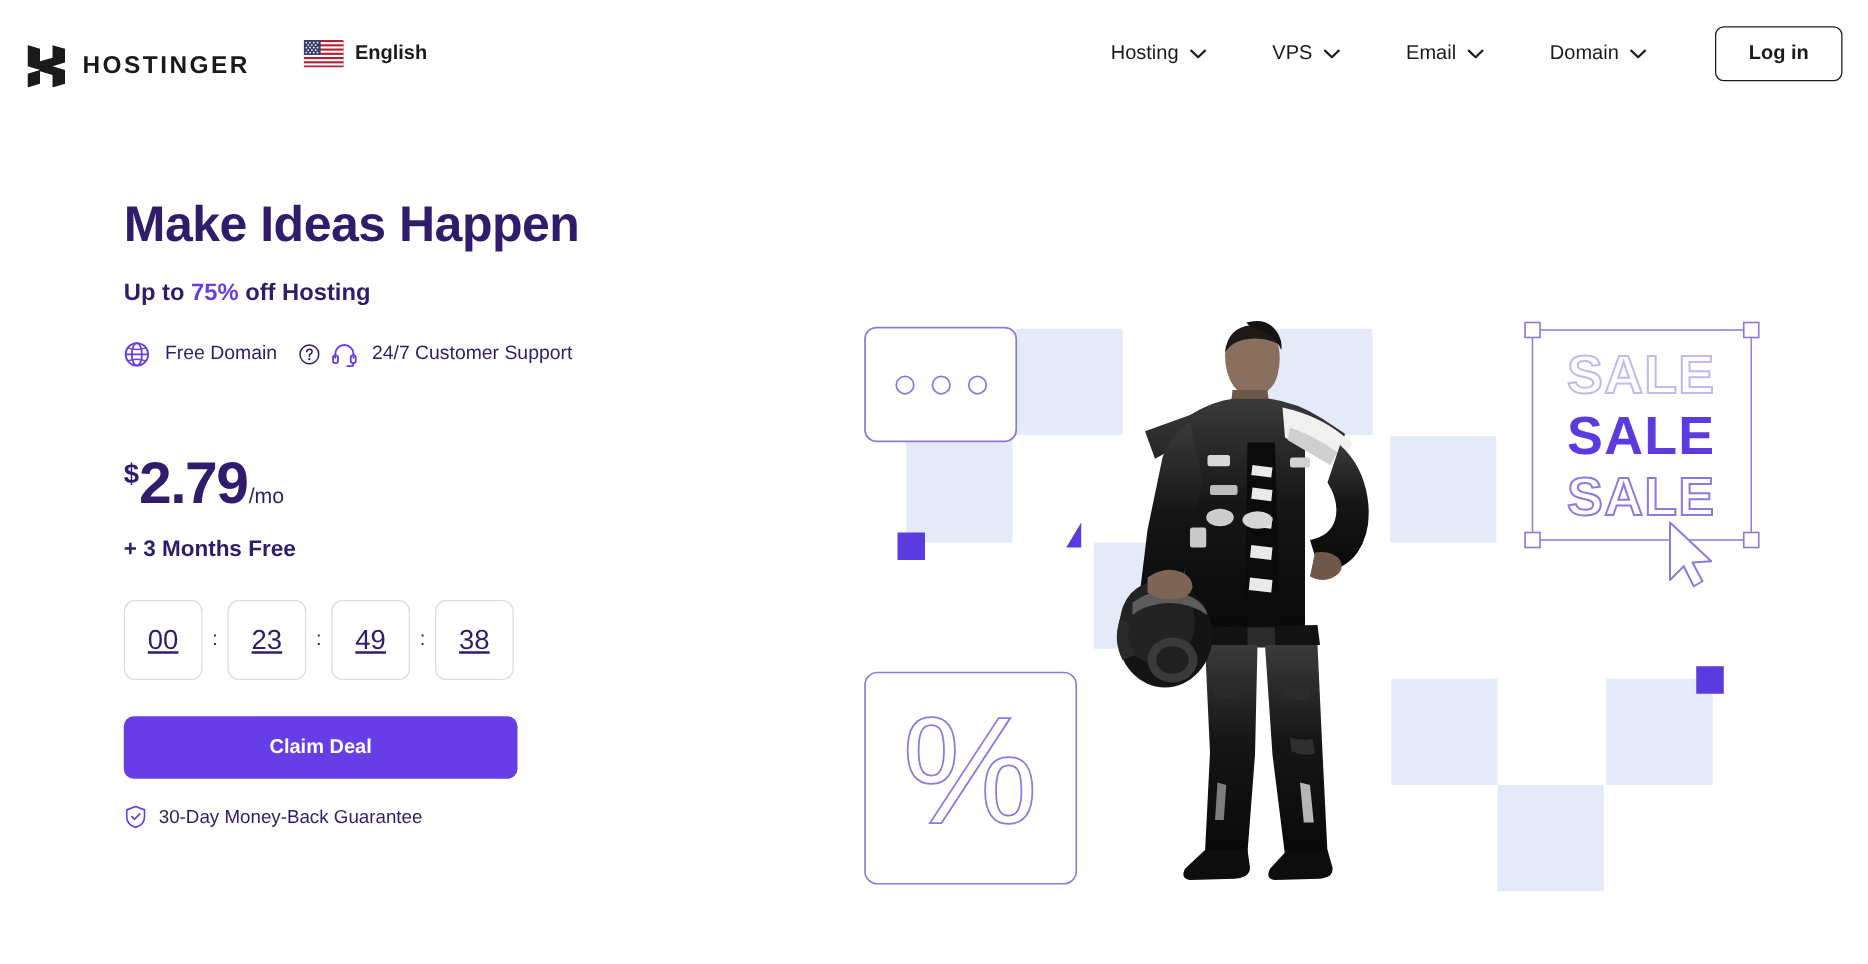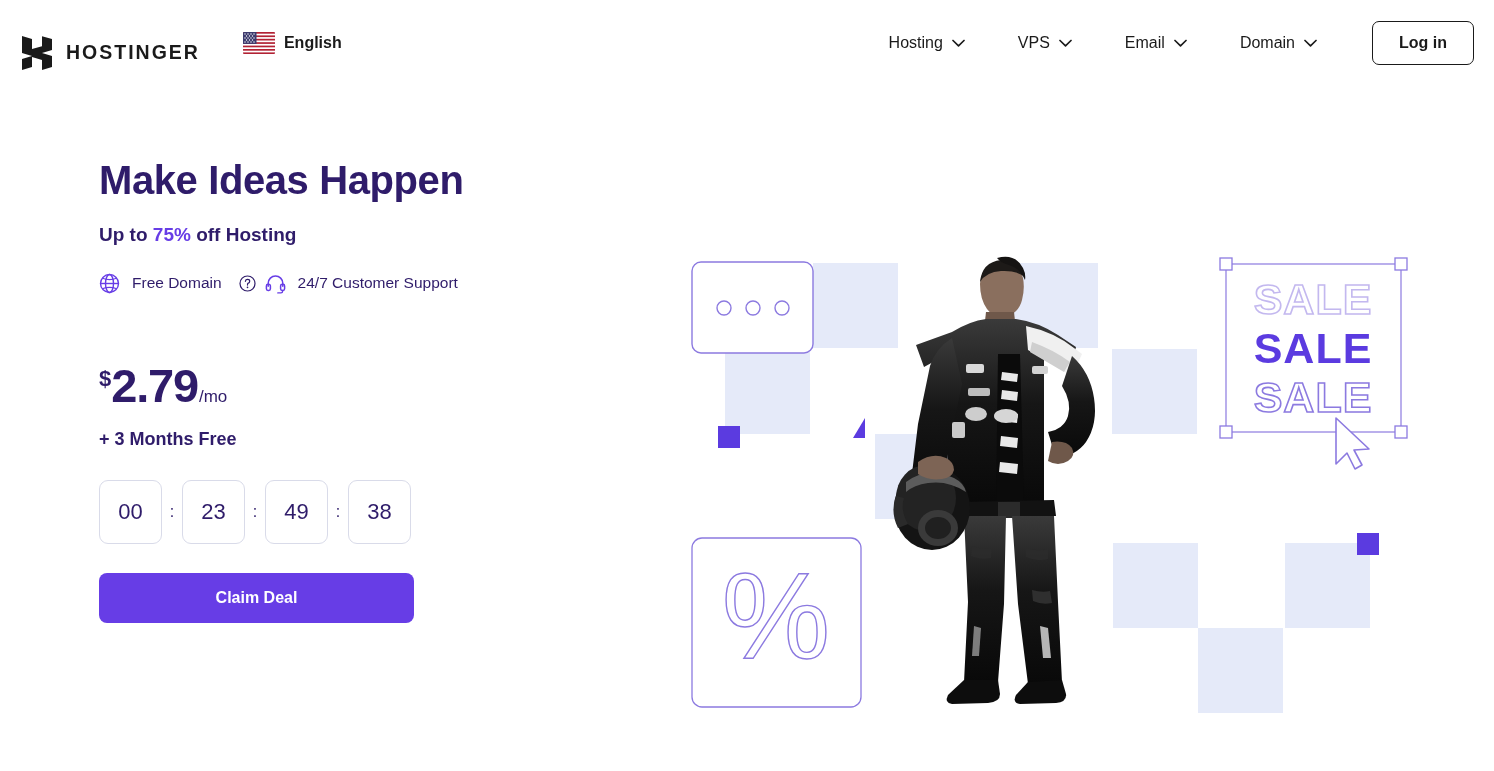--- a/index.html
+++ b/index.html
@@ -79,20 +79,21 @@
 
   .bonus { margin-top: 20px; font-size: 18px; font-weight: 700; color: #2f1c6a; }
 
   .timer { margin-top: 30px; display: flex; align-items: center; }
   .tbox {
     width: 63px; height: 64px;
     border: 1.4px solid #d9dbe9; border-radius: 9px;
     display: flex; align-items: center; justify-content: center;
     font-size: 22px; font-weight: 400; color: #2f1c6a;
     background: #fff;
+    text-decoration: underline;
   }
   .tsep { width: 20px; text-align: center; font-size: 16px; color: #2f1c6a; }
 
   .cta {
     margin-top: 29px;
     width: 315px; height: 50px;
     background: #673de6; border: none; border-radius: 8px;
     color: #fff; font-size: 16px; font-weight: 700;
     font-family: "Liberation Sans", sans-serif;
     cursor: pointer;
@@ -233,20 +234,27 @@
       <div class="tsep">:</div>
       <div class="tbox">23</div>
       <div class="tsep">:</div>
       <div class="tbox">49</div>
       <div class="tsep">:</div>
       <div class="tbox">38</div>
     </div>
 
     <button class="cta">Claim Deal</button>
 
+    <div class="guar">
+      <svg class="guar-ico" viewBox="0 0 19 19">
+        <path d="M9.5 1.2 L16.6 3.9 V9.3 C16.6 13.6 13.5 16.6 9.5 17.9 C5.5 16.6 2.4 13.6 2.4 9.3 V3.9 Z" fill="none" stroke="#673de6" stroke-width="1.3" stroke-linejoin="round"></path>
+        <path d="M6.4 9.3 L8.6 11.4 L12.8 7.1" fill="none" stroke="#673de6" stroke-width="1.4" stroke-linecap="round" stroke-linejoin="round"></path>
+      </svg>
+      <span class="guar-txt">30-Day Money-Back Guarantee</span>
+    </div>
   </div>
 
   <div class="art">
     <svg width="730" height="480" viewBox="0 0 730 480">
       <defs>
         <linearGradient id="suitG" x1="0" y1="0" x2="0" y2="1">
           <stop offset="0%" stop-color="#3a3a3a"></stop>
             <stop offset="45%" stop-color="#161616"></stop>
             <stop offset="100%" stop-color="#090909"></stop>
         </linearGradient>

